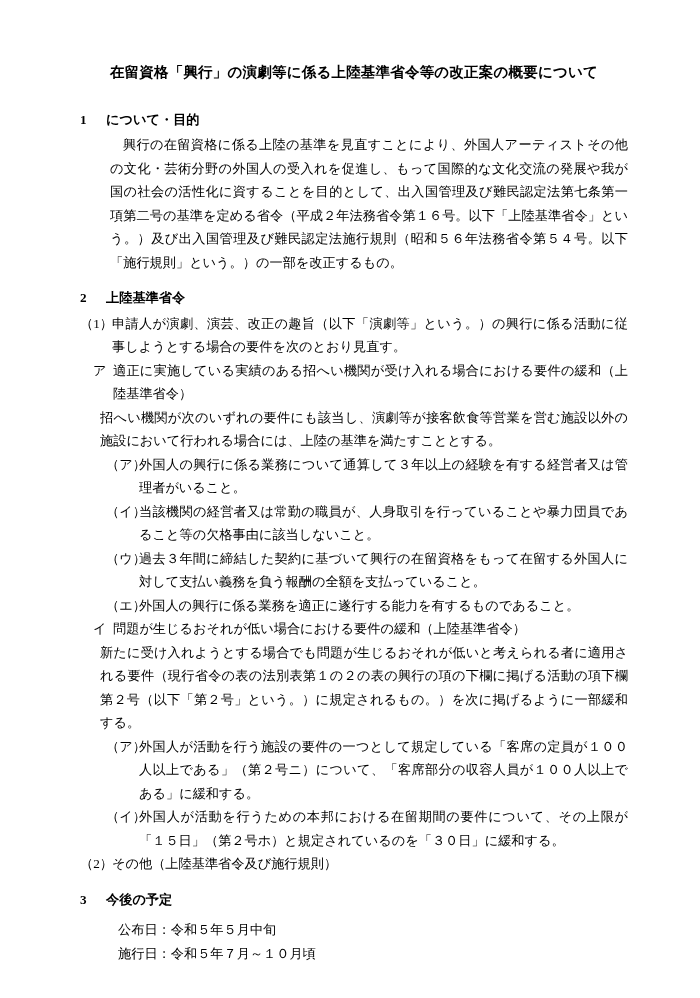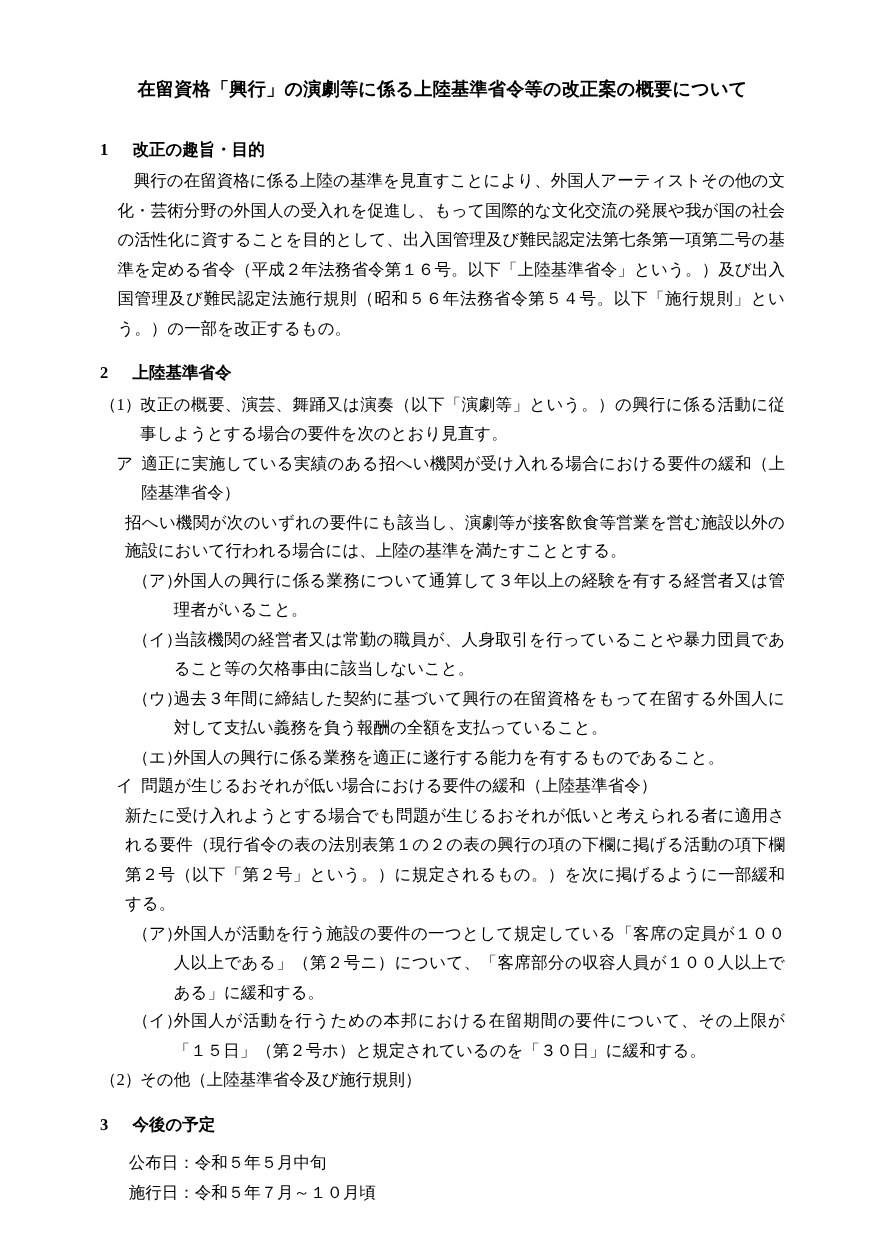--- a/index.html
+++ b/index.html
@@ -47,21 +47,21 @@
   .section-title {
     flex: 1 1 auto;
   }
   p {
     margin: 0;
     font-size: 13.2px;
     line-height: 1.78;
     text-align: justify;
     text-justify: inter-ideograph;
   }
-  .lvl-indent1 { margin-left: 14px; text-indent: 13px; }
+  .lvl-indent1 { margin-left: 30px; text-indent: 13px; }
   .item-row {
     display: flex;
     font-size: 13.2px;
     line-height: 1.78;
   }
   .item-marker {
     flex: 0 0 auto;
     white-space: nowrap;
   }
   .item-body {
@@ -76,47 +76,47 @@
   .ind-3  { margin-left: 20px; }
   .m-paren { width: 32px; flex: 0 0 32px; }
   .m-kana  { width: 20px; flex: 0 0 20px; }
   .m-kana2 { width: 33px; flex: 0 0 33px; }
   .tail-lines {
     margin-top: 6px;
   }
   .tail-line {
     font-size: 13.2px;
     line-height: 1.85;
-    margin-left: 23px;
+    margin-left: 38px;
   }
 </style>
 </head>
 <body>
 
 <div class="page">
 
   <h1 class="doc-title">在留資格「興行」の演劇等に係る上陸基準省令等の改正案の概要について</h1>
 
   <div class="section">
     <div class="section-head">
       <span class="section-num">1</span>
-      <span class="section-title">改正の趣旨・目的</span>
+      <span class="section-title">について・目的</span>
     </div>
     <p class="lvl-indent1">興行の在留資格に係る上陸の基準を見直すことにより、外国人アーティストその他の文化・芸術分野の外国人の受入れを促進し、もって国際的な文化交流の発展や我が国の社会の活性化に資することを目的として、出入国管理及び難民認定法第七条第一項第二号の基準を定める省令（平成２年法務省令第１６号。以下「上陸基準省令」という。）及び出入国管理及び難民認定法施行規則（昭和５６年法務省令第５４号。以下「施行規則」という。）の一部を改正するもの。</p>
   </div>
 
   <div class="section">
     <div class="section-head">
       <span class="section-num">2</span>
       <span class="section-title">上陸基準省令</span>
     </div>
 
     <div class="item-row ind-0">
       <span class="item-marker m-paren">（1）</span>
-      <span class="item-body">改正の概要、演芸、舞踊又は演奏（以下「演劇等」という。）の興行に係る活動に従事しようとする場合の要件を次のとおり見直す。</span>
+      <span class="item-body">申請人が演劇、演芸、改正の趣旨（以下「演劇等」という。）の興行に係る活動に従事しようとする場合の要件を次のとおり見直す。</span>
     </div>
 
     <div class="item-row ind-1">
       <span class="item-marker m-kana">ア</span>
       <span class="item-body">適正に実施している実績のある招へい機関が受け入れる場合における要件の緩和（上陸基準省令）</span>
     </div>
 
     <div class="item-row ind-3">
       <span class="item-body">招へい機関が次のいずれの要件にも該当し、演劇等が接客飲食等営業を営む施設以外の施設において行われる場合には、上陸の基準を満たすこととする。</span>
     </div>

